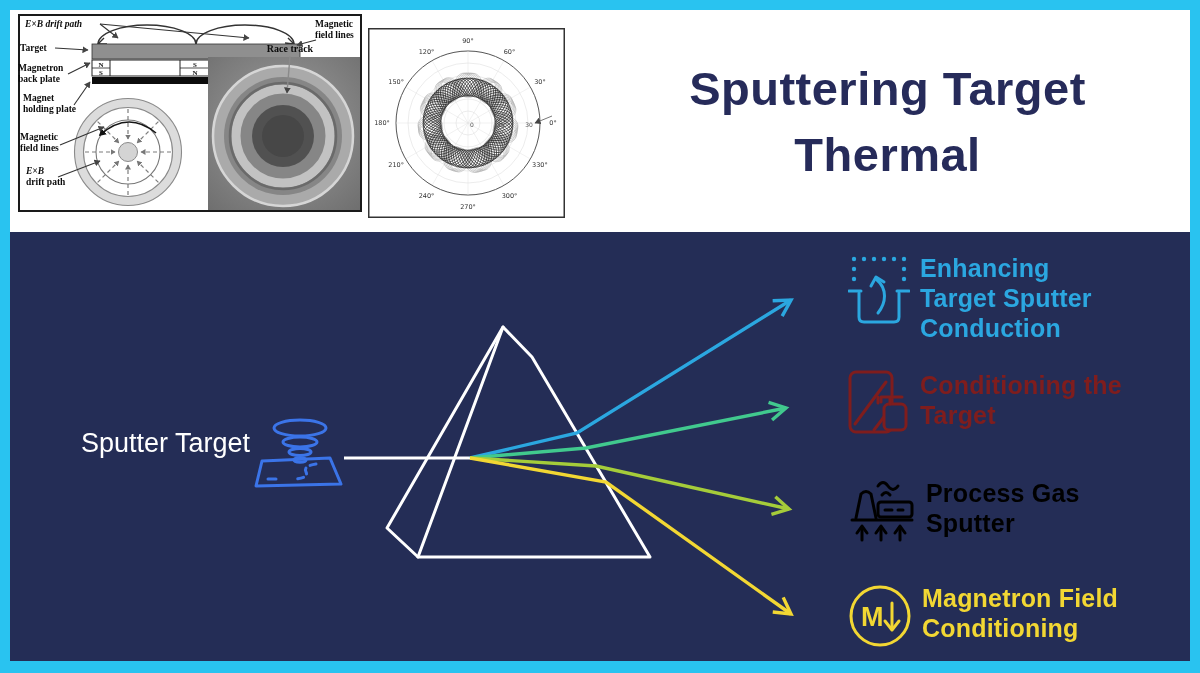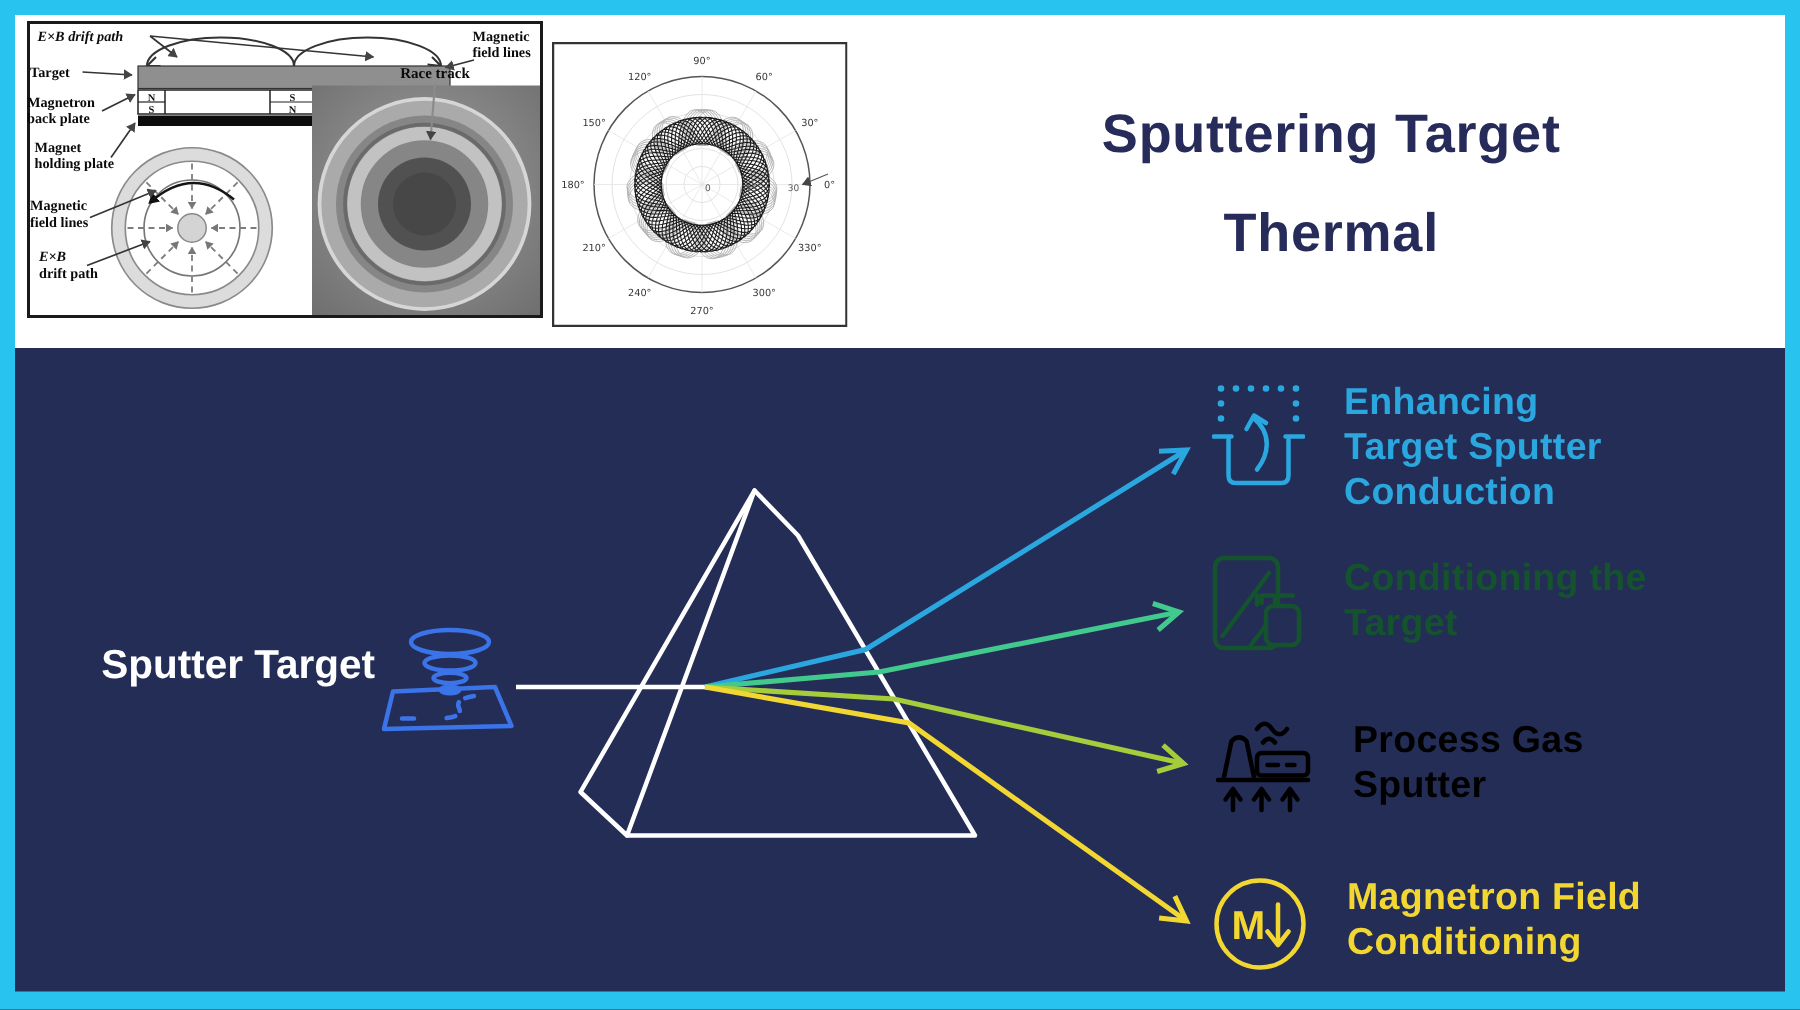--- a/index.html
+++ b/index.html
@@ -1,26 +1,26 @@
 <!DOCTYPE html>
 <html><head>
 <meta charset="utf-8">
 <style>
   html,body{margin:0;padding:0;background:#666;}
   .frame{position:relative;width:1200px;height:673px;overflow:hidden;font-family:"Liberation Sans",sans-serif;}
   .top-band{position:absolute;left:10px;top:10px;width:1180px;height:222px;}
   .bottom-band{position:absolute;left:10px;top:232px;width:1180px;height:429px;}
   .title{position:absolute;left:575px;top:46px;width:605px;text-align:center;
-         font-size:36px;font-weight:800;line-height:66px;letter-spacing:.5px;}
+         font-size:47px;font-weight:800;line-height:66px;letter-spacing:.5px;}
   .diagram-svg{position:absolute;left:18px;top:14px;}
   .polar-svg{position:absolute;left:368px;top:28px;}
   .overlay-svg{position:absolute;left:0;top:0;pointer-events:none;}
   .lifetime-label{position:absolute;left:52px;top:428px;width:198px;text-align:right;
-                  font-size:27px;font-weight:700;line-height:31px;color:#ffffff;}
-  .outcome{position:absolute;left:808px;display:flex;gap:26px;align-items:flex-start;}
+                  font-size:27px;font-weight:400;line-height:31px;color:#ffffff;}
+  .outcome{position:absolute;left:848px;display:flex;gap:10px;align-items:flex-start;}
   .outcome .txt{font-size:25px;font-weight:700;line-height:30px;letter-spacing:.2px;}
   .oc-icon{flex:0 0 auto;}
   svg text{user-select:none;}
 </style>
 </head>
 <body>
 
 <div class="frame" style="background-color: rgb(41, 195, 240);">
 
   <div class="top-band" style="background-color: rgb(255, 255, 255);">
@@ -246,21 +246,21 @@
         <path d="M23,33 L28,24 L36,29"></path>
       </svg>
     </span>
     <div class="txt">
       <div>Enhancing</div>
       <div>Target Sputter</div>
       <div>Conduction</div>
     </div>
   </div>
 
-  <div class="outcome" style="top: 370px; color: #14532d; justify-content: center;">
+  <div class="outcome" style="top: 370px; color: #7f1d1d; justify-content: center;">
     <span class="oc-icon">
       <svg width="62" height="66" viewBox="0 0 62 66" fill="none" stroke="currentColor" stroke-width="3" stroke-linecap="round" stroke-linejoin="round">
         <rect x="2" y="2" width="42" height="60" rx="6"></rect>
         <line x1="7" y1="54" x2="38" y2="12"></line>
         <line x1="26" y1="60" x2="42" y2="39"></line>
         <line x1="30" y1="27" x2="30" y2="33"></line>
         <g>
           <rect x="36" y="34" width="22" height="26" rx="5" fill="#242d56"></rect>
           <path d="M42,34 v-7 h12 M42,27 h-9 M33,27 v5" fill="none"></path>
         </g>

